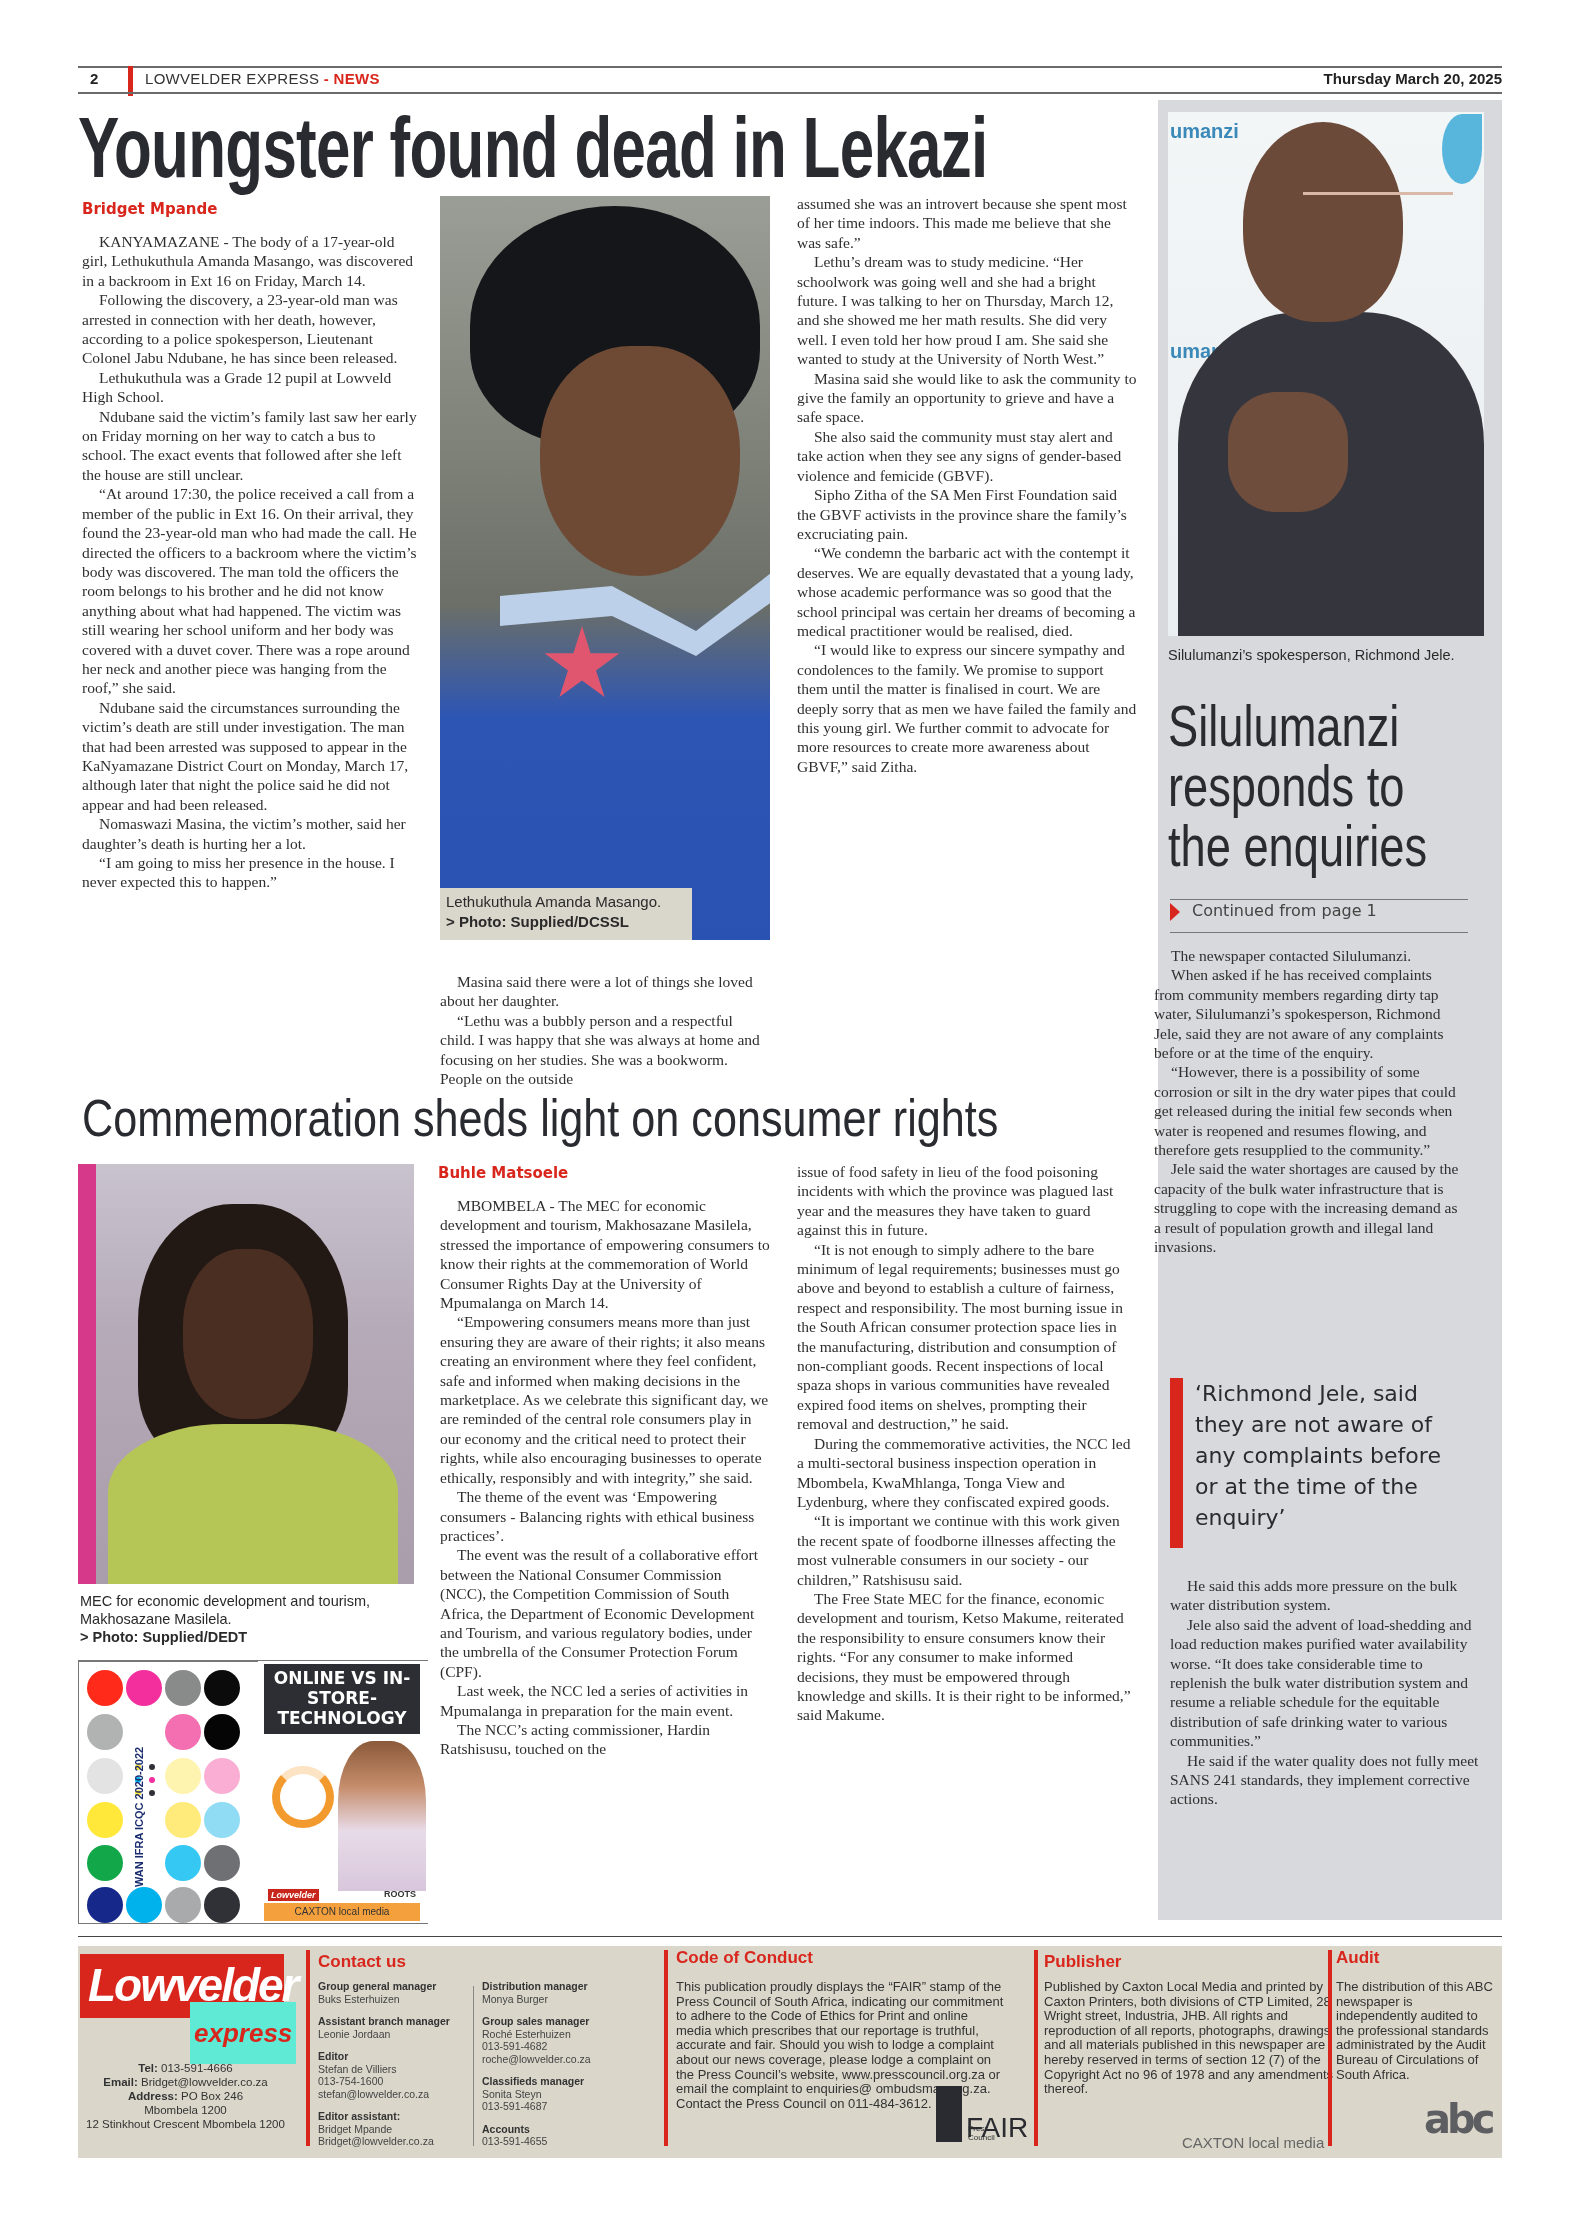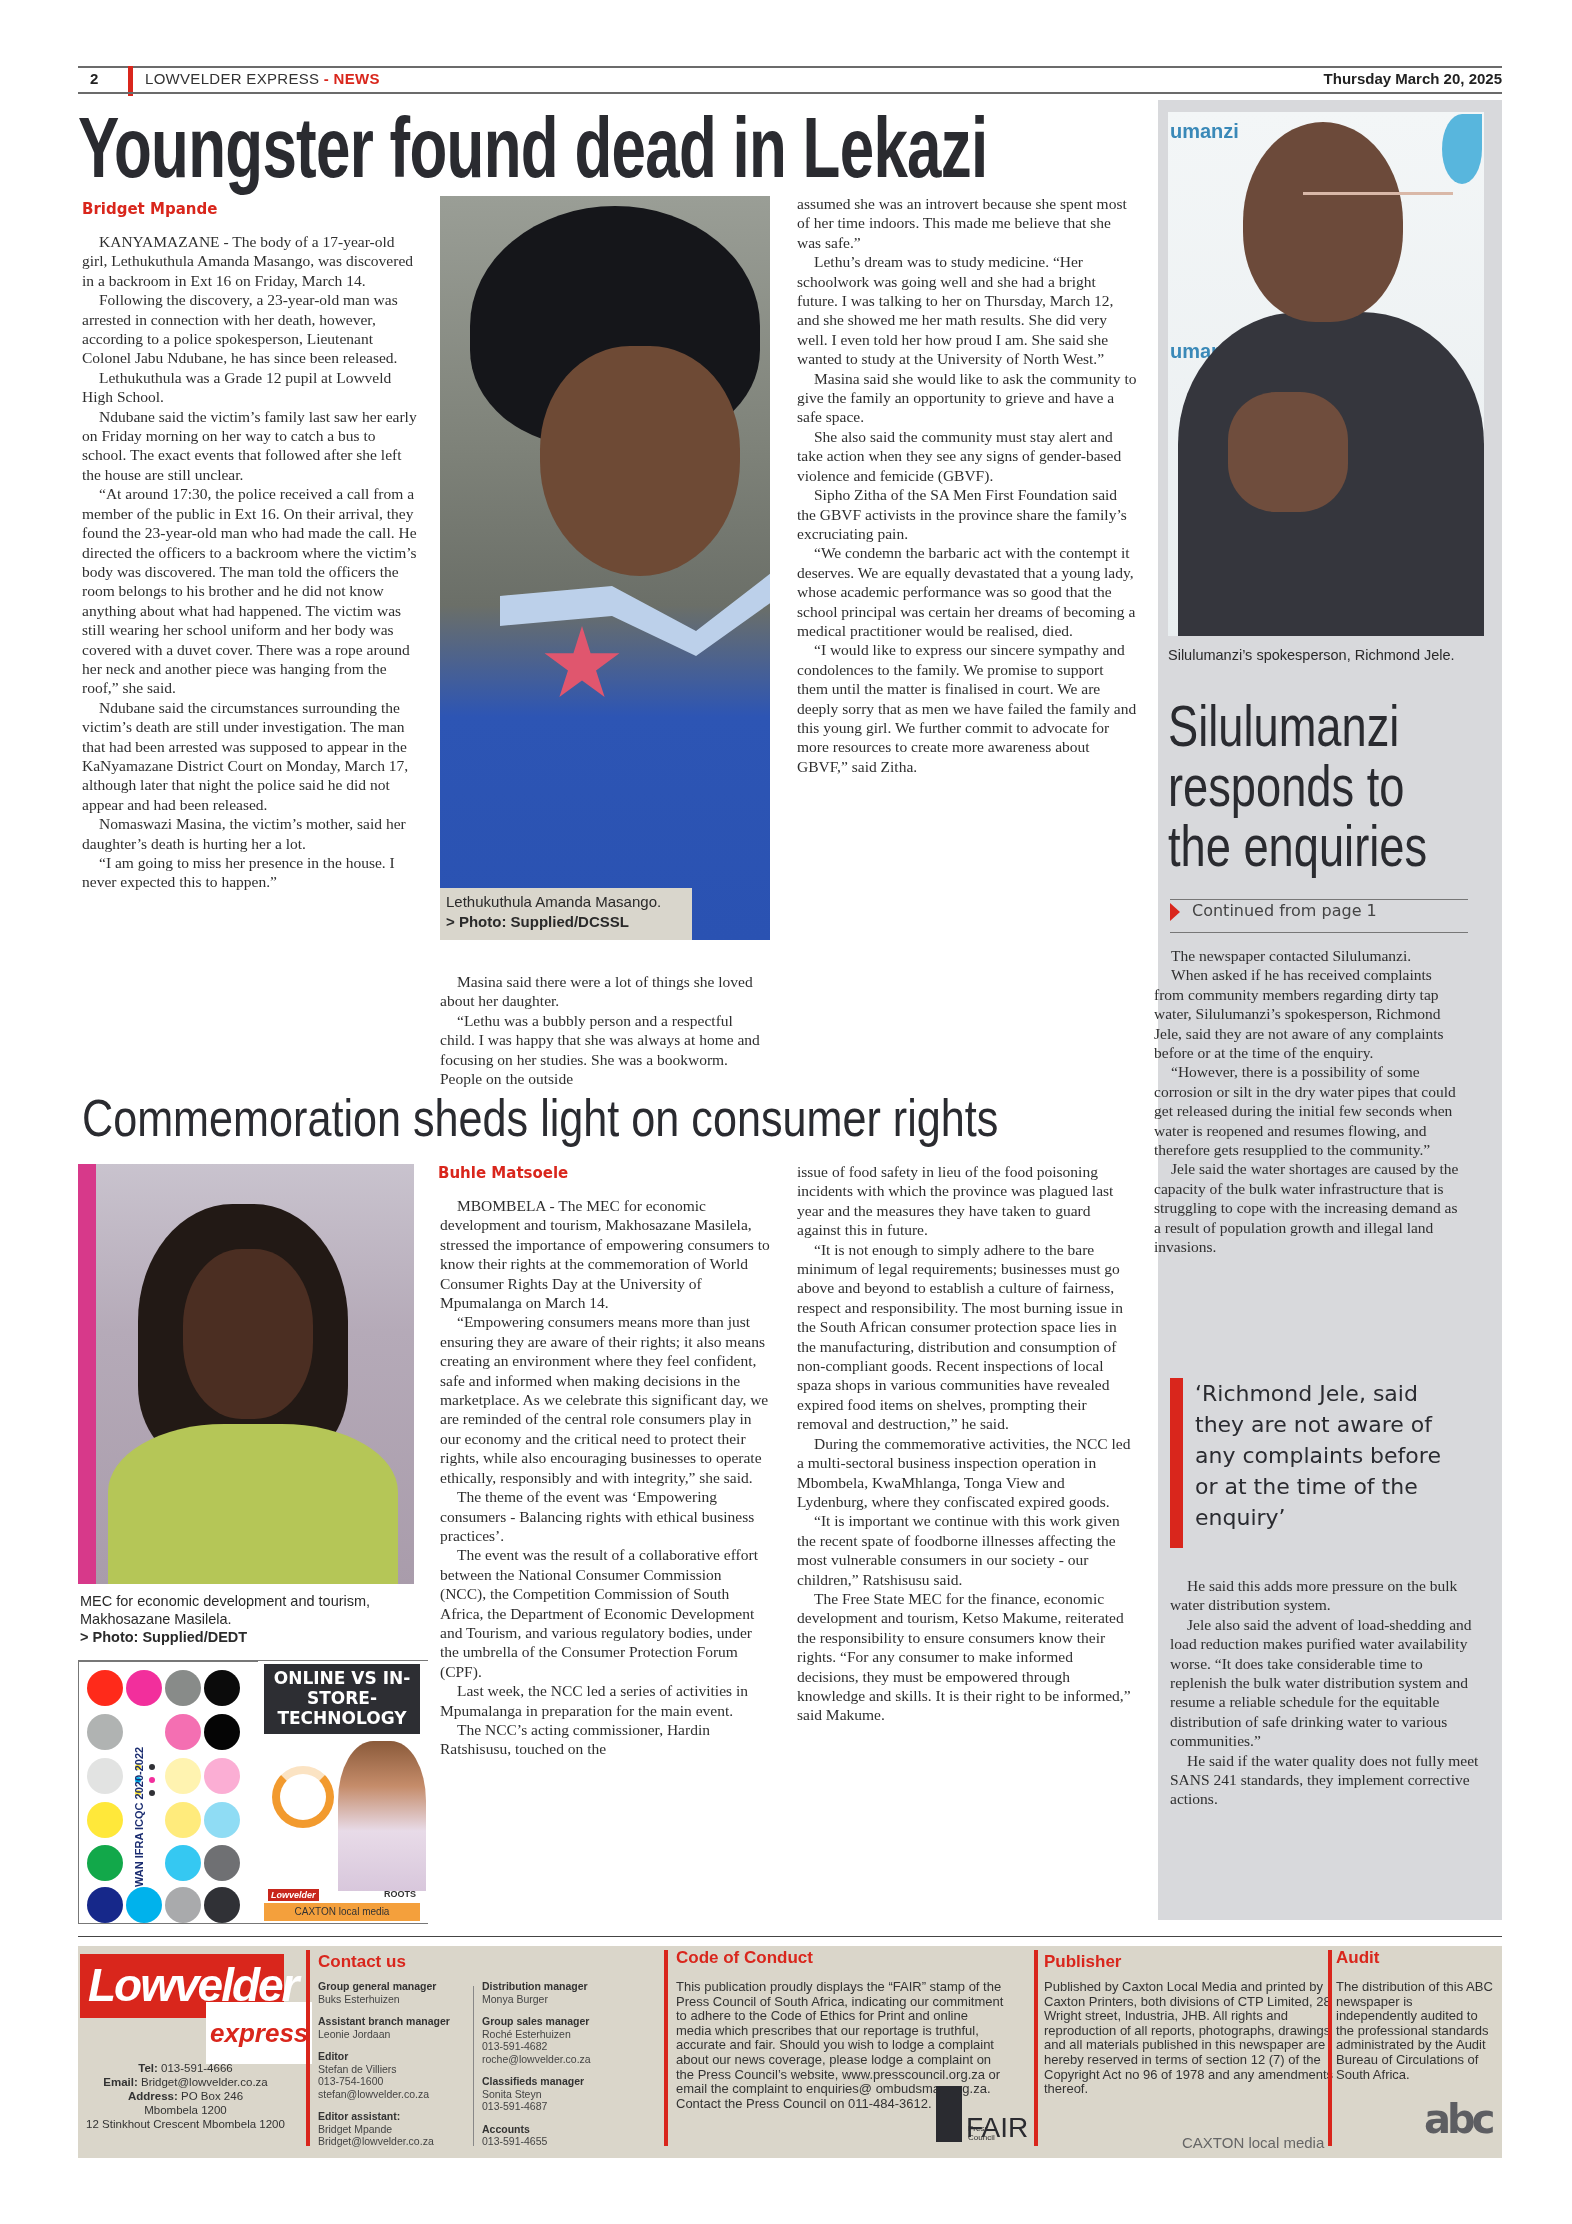--- a/index.html
+++ b/index.html
@@ -82,22 +82,22 @@
   .ad-woman { position:absolute; left: 80px; top: 80px; width: 88px; height: 150px; background: linear-gradient(180deg, #8a5a3a 0%, #c58c6a 30%, #e8dbe8 60%, #d8c7dc 100%); border-radius: 40% 40% 0 0; }
   .ad-logo1 { position:absolute; left: 10px; top: 228px; background: #c8261c; color: #fff; font: bold italic 9px "Liberation Sans", sans-serif; padding: 1px 3px; }
   .ad-logo2 { position:absolute; right: 12px; top: 228px; font: bold 9px "Liberation Sans", sans-serif; color: #333; }
   .ad-caxton { position:absolute; left: 6px; top: 242px; width: 156px; height: 18px; background: #f4a03c; font: 10px "Liberation Sans", sans-serif; color: #333; text-align: center; line-height: 18px; }
 
   
   .foot-line { left: 78px; top: 1936px; width: 1424px; height: 1px; background: #444; }
   .footer { left: 78px; top: 1946px; width: 1424px; height: 212px; background: #dad6ca; }
   .logo-box { position:absolute; left: 2px; top: 8px; width: 204px; height: 64px; background: #d9261c; }
   .logo-text { position:absolute; left: 8px; top: 2px; font: bold italic 46px/58px "Liberation Sans", sans-serif; color: #fff; letter-spacing: -2px; }
-  .logo-express { position:absolute; left: 112px; top: 56px; background: #ffffff; color: #d9261c; padding: 17px 4px;
-                  font: bold italic 26px/28px "Liberation Sans", sans-serif; margin-left: 16px; }
+  .logo-express { position:absolute; left: 112px; top: 56px; background: #5eead4; color: #d9261c; padding: 17px 4px;
+                  font: bold italic 26px/28px "Liberation Sans", sans-serif; }
   .foot-contact { position:absolute; left: 0; top: 115px; width: 215px; text-align: center; font: 11.5px/14px "Liberation Sans", sans-serif; color: #333; }
   .foot-contact b { font-weight: bold; }
   .foot-vbar { position:absolute; width: 4px; background: #d9261c; }
   .foot-title { position:absolute; font: bold 17px "Liberation Sans", sans-serif; color: #d9261c; }
   .foot-col { position:absolute; font: 10.5px/12.5px "Liberation Sans", sans-serif; color: #444; }
   .foot-col .role { font-weight: bold; color: #333; }
   .foot-col .entry { margin-bottom: 10px; }
   .foot-para { position:absolute; font: 13px/14.6px "Liberation Sans", sans-serif; color: #333; }
   .foot-grayline { position:absolute; width: 1px; background: #888; }
   .fair-mark { position:absolute; font: 28px "Liberation Sans", sans-serif; color: #2a2b30; }

